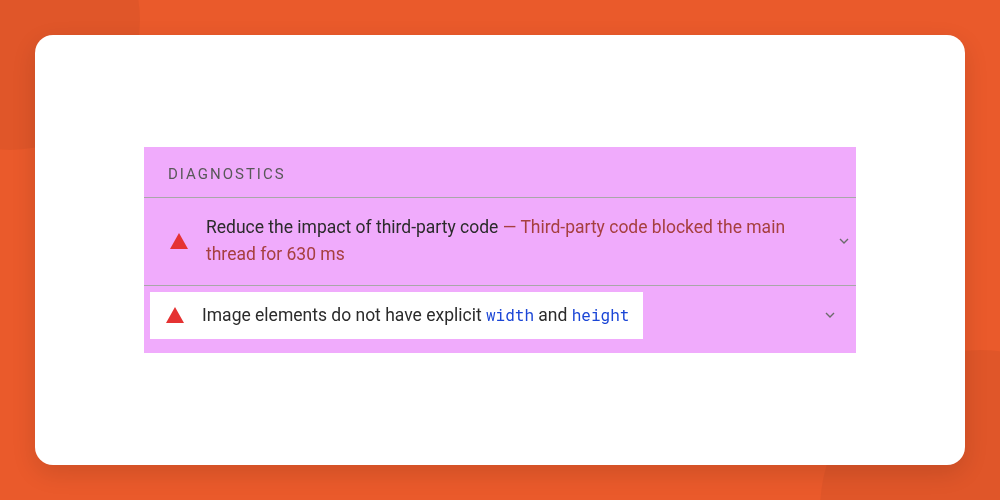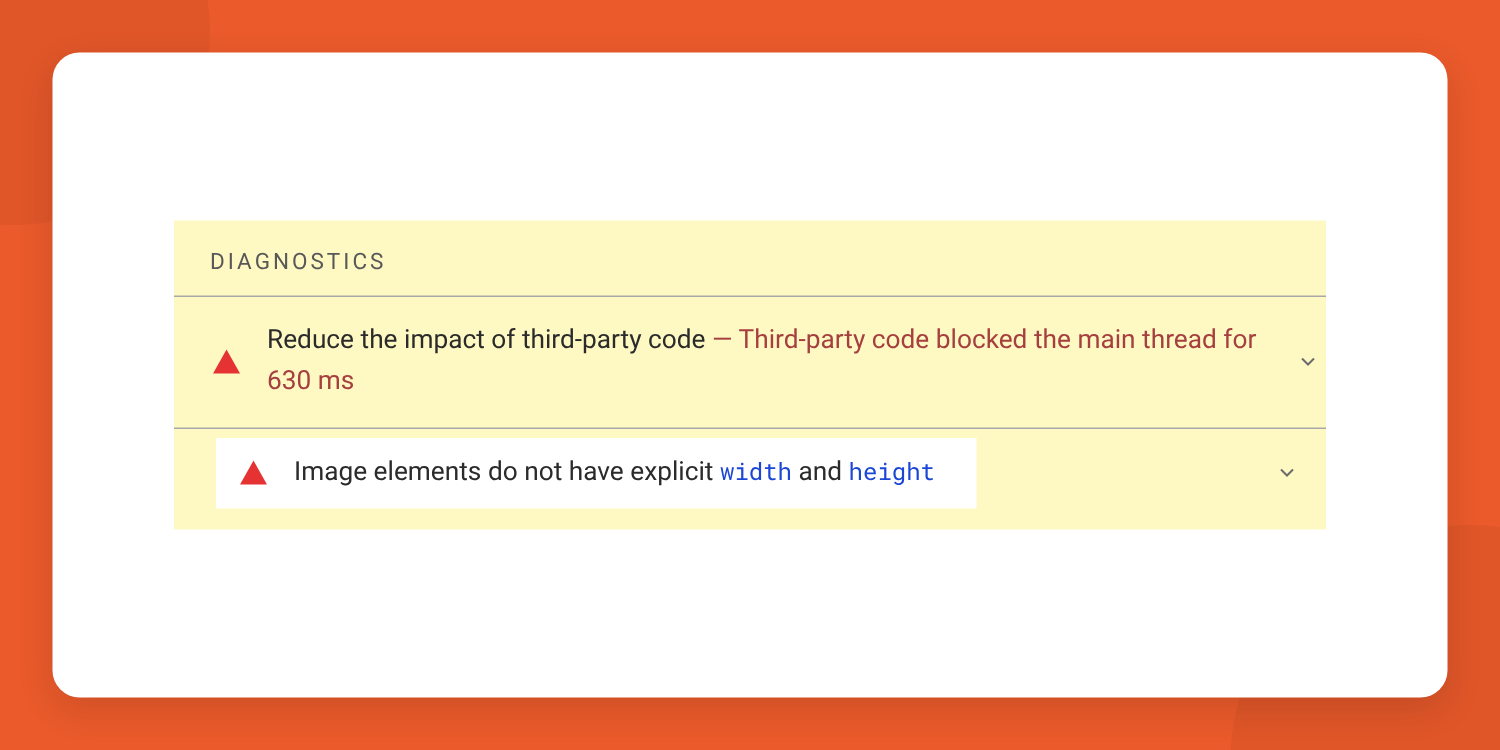--- a/index.html
+++ b/index.html
@@ -24,22 +24,22 @@
     top: 35px; left: 35px; right: 35px; bottom: 35px;
     background: #ffffff;
     border-radius: 18px;
     box-shadow: 0 8px 24px rgba(0,0,0,0.12);
     display: flex;
     align-items: center;
     justify-content: center;
   }
 
   .panel {
-    width: 768px;
-    background: #fef9c3;
+    width: 712px;
+    background: #f0abfc;
     padding: 0;
   }
 
   .panel-header {
     padding: 18px 24px 14px 24px;
     font-size: 15px;
     letter-spacing: 2px;
     color: #585858;
     font-weight: 400;
   }
@@ -82,22 +82,21 @@
     display: flex;
     align-items: center;
   }
   .chev svg { width: 16px; height: 16px; stroke: #6b6b6b; stroke-width: 2; fill: none; }
 
   
   .row-2 .inner-white {
     display: flex;
     align-items: center;
     background: #ffffff;
-    padding: 10px 28px 10px 6px;
-    margin-left: 22px;
+    padding: 10px 14px 10px 6px;
   }
   .row-2 { padding: 6px 18px 14px 6px; }
   .row-2 .tri { margin-left: 10px; margin-right: 18px; }
 </style>
 </head>
 <body>
 
 <div class="bg-shape bg-1"></div>
 <div class="bg-shape bg-2"></div>
 

